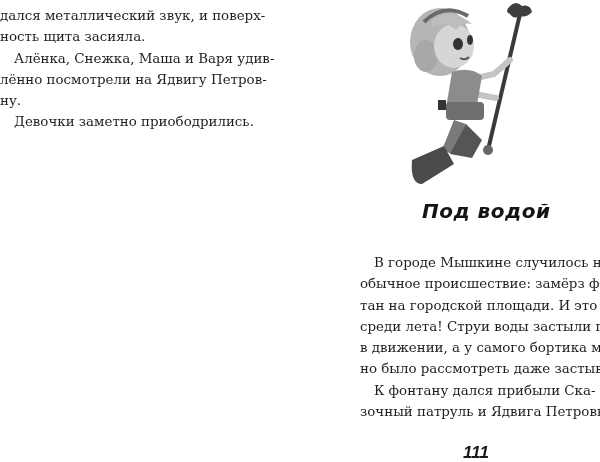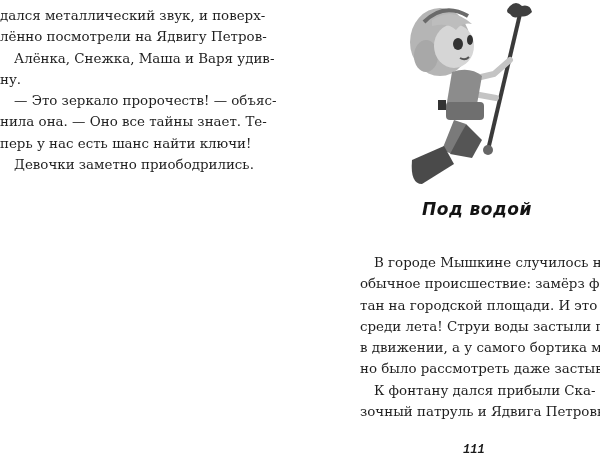--- a/index.html
+++ b/index.html
@@ -15,46 +15,42 @@
     }
     .line { display: block; height: 21.3px; }
     .left-text { position: absolute; left: 0; top: 5px; width: 240px; }
     .right-text { position: absolute; left: 60px; top: 252px; width: 240px; }
     .ind { padding-left: 14px; }
     .just { display: flex; justify-content: space-between; }
     .chapter-title {
       position: absolute; left: 122px; top: 199px;
       font-family: "DejaVu Sans", sans-serif;
       font-weight: bold; font-style: oblique;
-      font-size: 17px; letter-spacing: 0.5px; color: #141414;
+      font-size: 20px; letter-spacing: 0.5px; color: #141414;
     }
     .illustration { position: absolute; left: 102px; top: 0; width: 150px; height: 192px; }
     .page-number {
       position: absolute; left: 163px; top: 443px;
-      font-family: Liberation Mono, monospace; font-weight: bold; font-style: oblique;
-      font-size: 12px; color: #1a1a1a;
+      font-family: Liberation Sans, sans-serif; font-weight: bold; font-style: oblique;
+      font-size: 17px; color: #1a1a1a;
     }
   </style>
 </head>
 <body>
 
 <div class="page-left">
   <div class="left-text">
     <p class="para">
       <span class="line just">дался металлический звук, и поверх-</span>
+      <span class="line">ность щита засияла.</span>
     </p>
     <p class="para">
+      <span class="line ind">Алёнка, Снежка, Маша и Варя удив-</span>
       <span class="line">лённо посмотрели на Ядвигу Петров-</span>
-      <span class="line ind">Алёнка, Снежка, Маша и Варя удив-</span>
       <span class="line">ну.</span>
-    </p>
-    <p class="para">
-      <span class="line ind">— Это зеркало пророчеств! — объяс-</span>
-      <span class="line">нила она. — Оно все тайны знает. Те-</span>
-      <span class="line">перь у нас есть шанс найти ключи!</span>
     </p>
     <p class="para">
       <span class="line ind">Девочки заметно приободрились.</span>
     </p>
   </div>
 </div>
 
 <div class="page-right">
   <div class="illustration">
     <svg width="150" height="192" viewBox="0 0 150 192">

